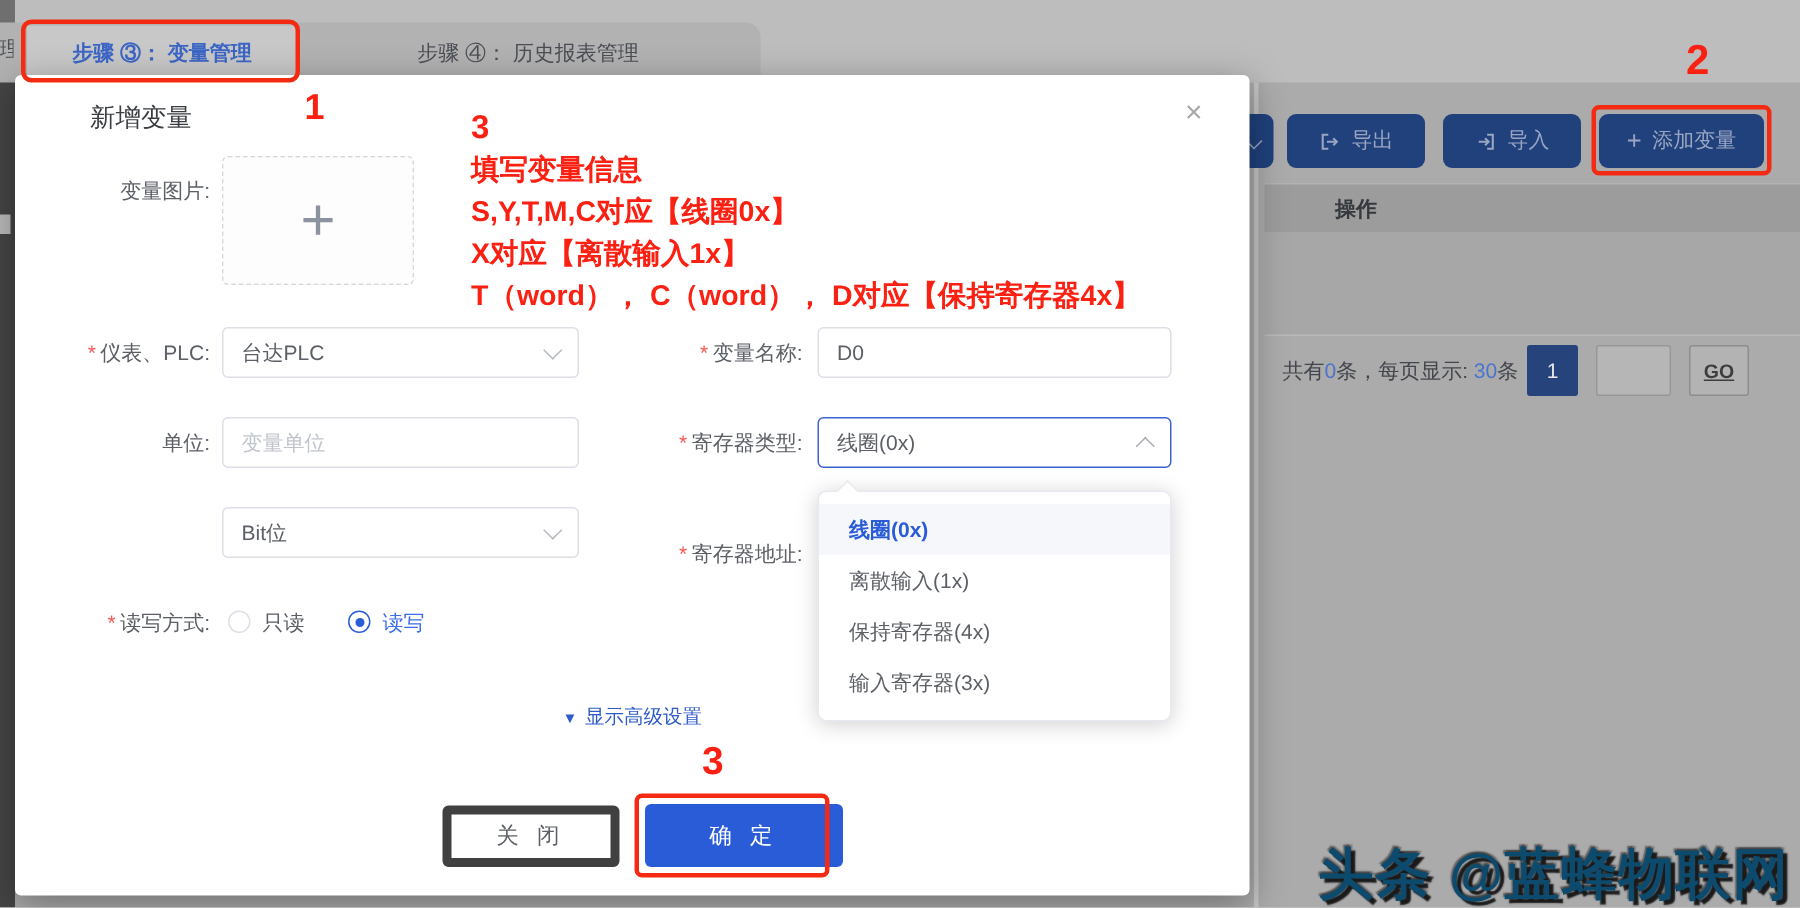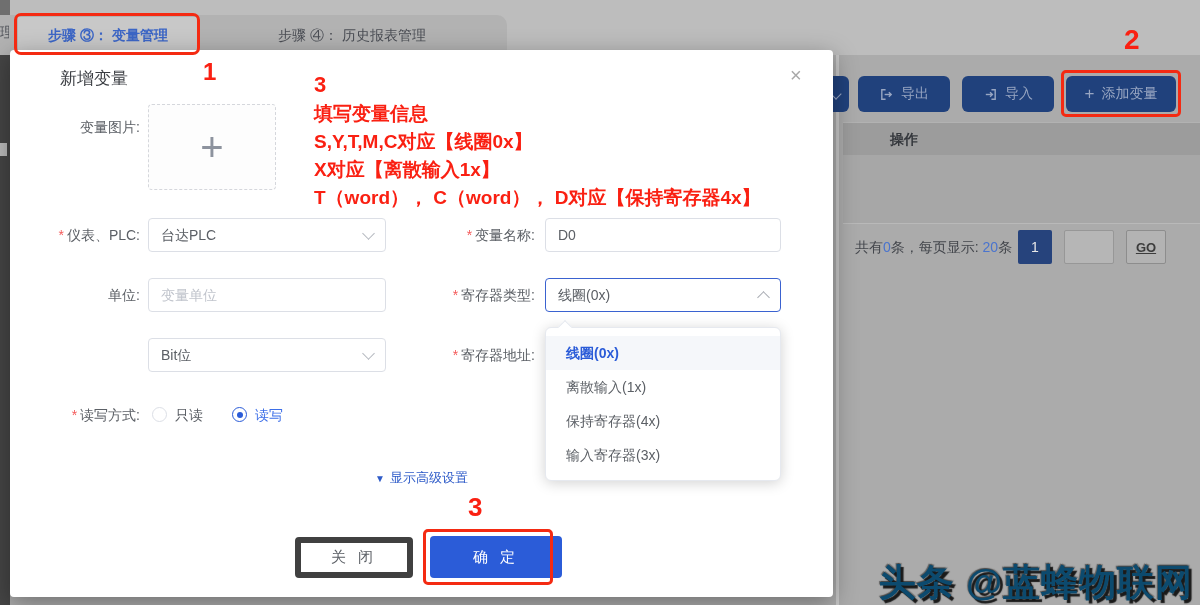--- a/index.html
+++ b/index.html
@@ -176,21 +176,21 @@
     <span class="plus-glyph">+</span>
     <span>添加变量</span>
   </button>
 
   <div class="tbl-header">
     <span>操作</span>
   </div>
   <div class="tbl-body"></div>
   <div class="pager">
     <div class="pager-text">
-      <span>共有</span><span class="blue">0</span><span>条，每页显示: </span><span class="blue">20</span><span>条</span>
+      <span>共有</span><span class="blue">0</span><span>条，每页显示: </span><span class="blue">30</span><span>条</span>
     </div>
     <div class="page-box">1</div>
     <input class="page-input" style="">
     <button class="go-btn">GO</button>
   </div>
 
   <div class="watermark">头条 @蓝蜂物联网</div>
 
   <div class="modal">
     <div class="m-title">新增变量</div>
@@ -224,21 +224,21 @@
     </div>
     <div class="fbox right focus" style="left:535px; top:228px;">
       <span>线圈(0x)</span>
       <i class="chev-up"></i>
     </div>
 
     <div class="fbox" style="left:138px; top:288px;">
       <span>Bit位</span>
       <i class="chev-down"></i>
     </div>
-    <div class="flabel lab-r" style="top:288px;">
+    <div class="flabel lab-r" style="top:302px;">
       <span class="req">*</span><span>寄存器地址:</span>
     </div>
 
     <div class="flabel lab-l" style="top:348px;">
       <span class="req">*</span><span>读写方式:</span>
     </div>
     <span class="radio" style="left:142px; top:357px;"></span>
     <span class="radio-lab" style="left:165px; top:348px;">只读</span>
     <span class="radio checked" style="left:222px; top:357px;">
         <i></i>

